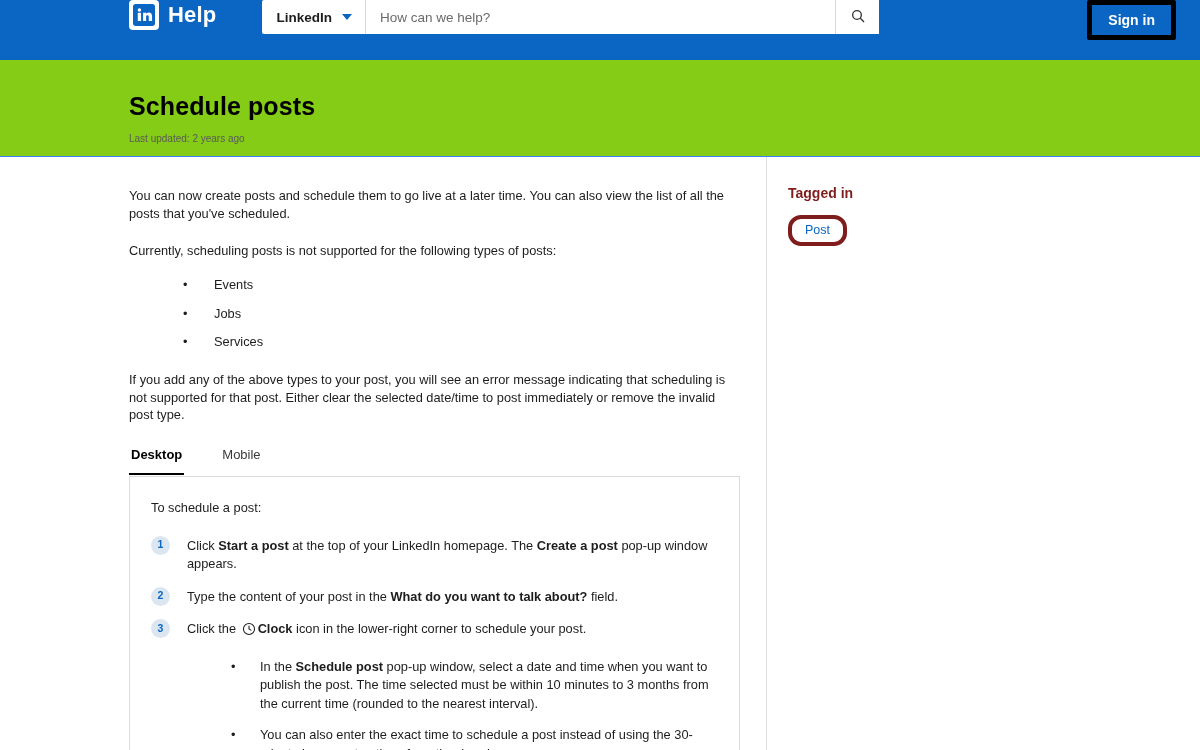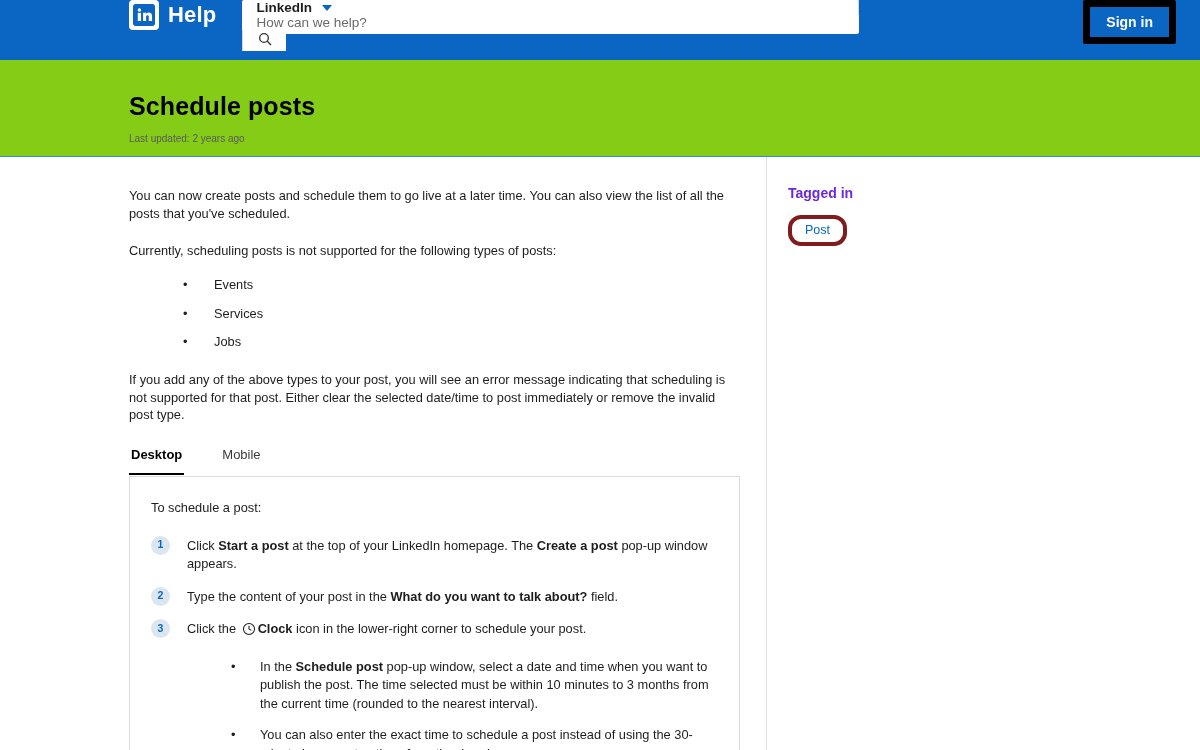--- a/index.html
+++ b/index.html
@@ -38,26 +38,25 @@
   .li-logo svg { display: block; }
   .brand-name {
     color: #ffffff;
     font-size: 22px;
     font-weight: bold;
     letter-spacing: .2px;
   }
   .searchbar {
     display: flex;
     align-items: stretch;
-    margin-left: 26px;
+    margin-left: 46px;
     height: 34px;
     background: #ffffff;
     border-radius: 2px;
     width: 617px;
-    flex-direction: column;
   }
   .scope {
     display: flex;
     align-items: center;
     gap: 10px;
     padding: 0 13px 0 14px;
     border-right: 1px solid #d8d8d8;
     font-size: 13.5px;
     color: #1d1d1d;
     font-weight: bold;
@@ -85,21 +84,21 @@
     border: none;
     border-left: 1px solid #d8d8d8;
     background: #ffffff;
     display: flex;
     align-items: center;
     justify-content: center;
     cursor: pointer;
   }
   .signin {
     margin-left: auto;
-    border: 7px solid #000000;
+    border: 5px solid #000000;
     color: #ffffff;
     background: transparent;
     font-size: 14px;
     font-weight: bold;
     padding: 7px 16px;
     border-radius: 2px;
     cursor: pointer;
     font-family: "Liberation Sans", sans-serif;
   }
 
@@ -229,21 +228,21 @@
   }
 
   
   .rail {
     flex: 1;
     padding: 28px 0 0 21px;
   }
   .rail-title {
     font-size: 14px;
     font-weight: bold;
-    color: #6d28d9;
+    color: #7f1d1d;
     margin: 0 0 14px 0;
   }
   .tag {
     display: inline-block;
     border: 4px solid #7f1d1d;
     color: #0a66c2;
     border-radius: 13px;
     font-size: 12.5px;
     padding: 4px 13px 5px 13px;
     cursor: pointer;
@@ -291,22 +290,22 @@
     <div class="updated">Last updated: 2 years ago</div>
   </div>
 </div>
 
 <div class="body-wrap">
   <div class="article">
     <p>You can now create posts and schedule them to go live at a later time. You can also view the list of all the posts that you've scheduled.</p>
     <p class="tight">Currently, scheduling posts is not supported for the following types of posts:</p>
     <ul class="bullets" id="unsupported-list">
         <li>Events</li>
+        <li>Jobs</li>
         <li>Services</li>
-        <li>Jobs</li>
       </ul>
     <p>If you add any of the above types to your post, you will see an error message indicating that scheduling is not supported for that post. Either clear the selected date/time to post immediately or remove the invalid post type.</p>
 
     <div class="tabs" id="tabs">
         <div class="tab active">Desktop</div>
         <div class="tab">Mobile</div>
       </div>
     <div class="tabpanel">
       <p class="panel-lead">To schedule a post:</p>
       <ol class="steps" id="steps">

